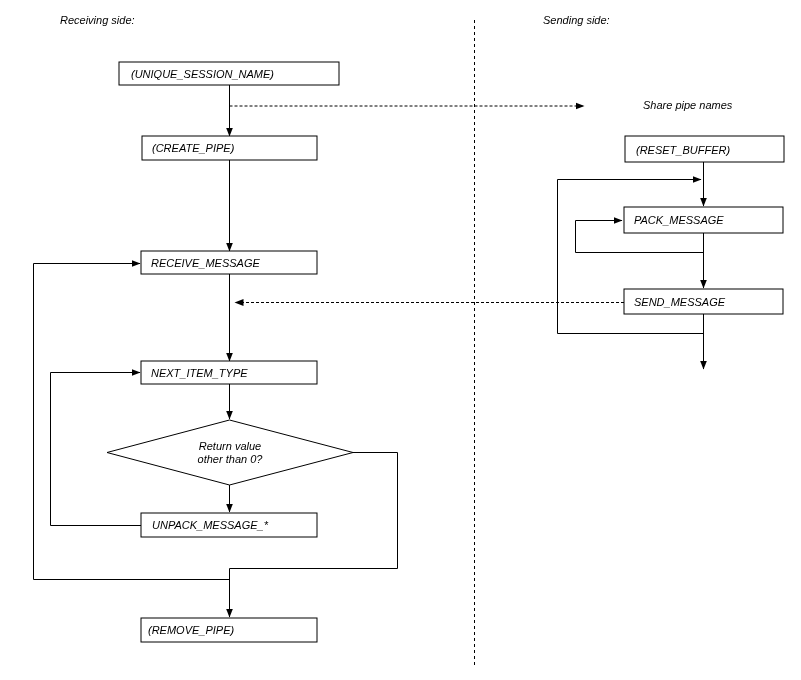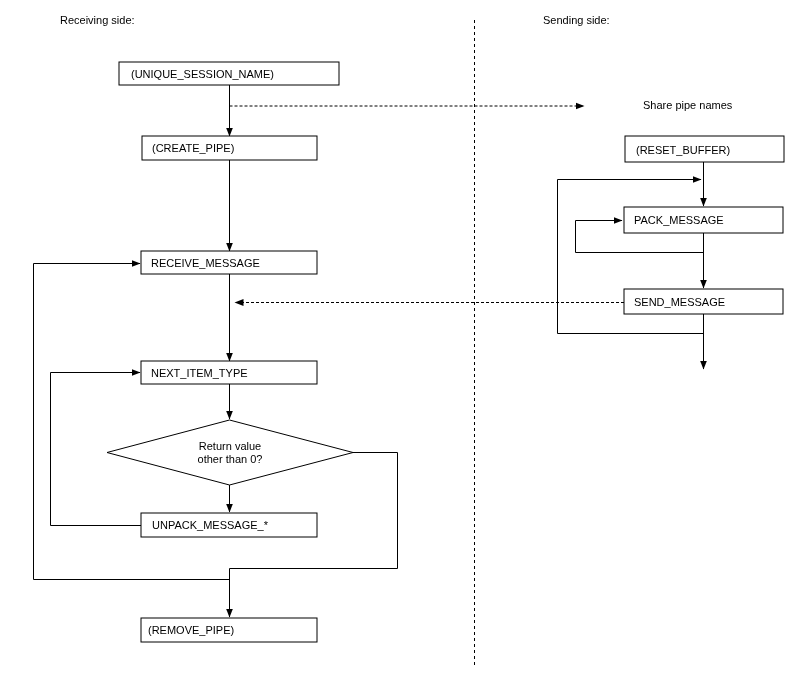--- a/index.html
+++ b/index.html
@@ -6,20 +6,21 @@
     margin: 0;
     padding: 0;
     background: #ffffff;
   }
   .canvas-wrap {
     position: relative;
     width: 801px;
     height: 680px;
     background: #ffffff;
     font-family: "Liberation Sans", sans-serif;
+    font-style: italic;
   }
   svg text {
     font-family: "Liberation Sans", sans-serif;
     font-size: 11px;
     fill: #000000;
   }
   svg .section-label {
     font-size: 11px;
   }
   svg rect.node {

